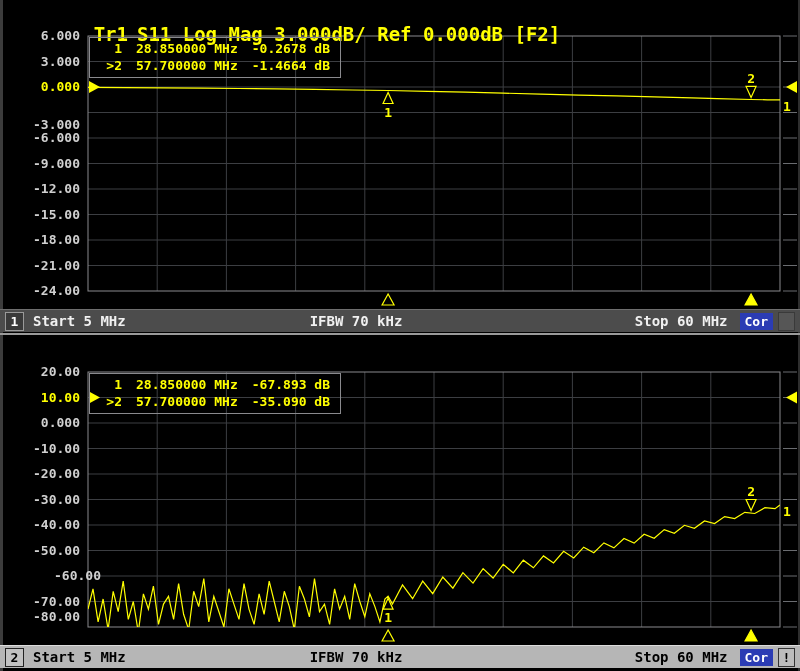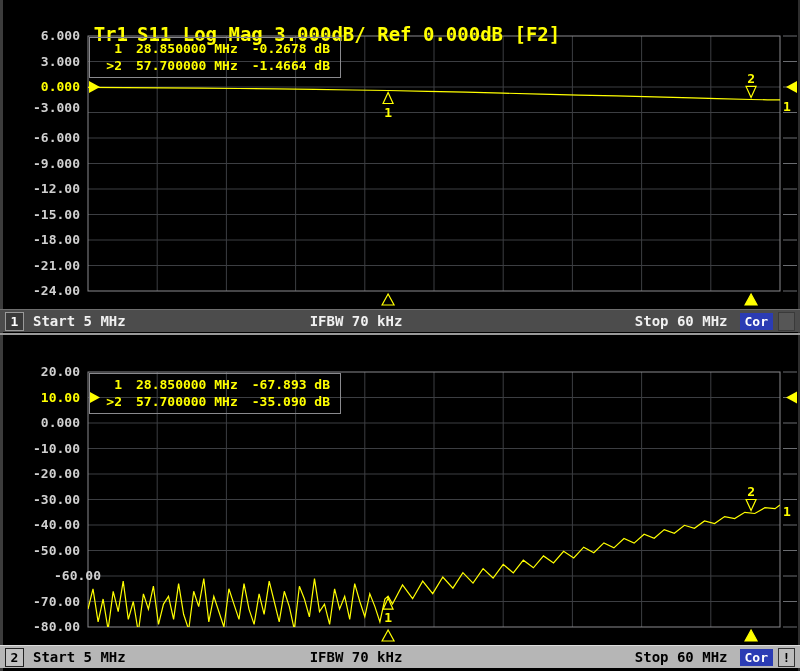--- a/index.html
+++ b/index.html
@@ -102,21 +102,21 @@
         <g>
           <polygon points="751.0618181818182,97.46440000000001 746.0618181818182,86.46440000000001 756.0618181818182,86.46440000000001" fill="#000" stroke="#ffff00" stroke-width="1.2"></polygon>
           <text x="751.0618181818182" y="83.46440000000001" fill="#ffff00" font-size="13" font-weight="bold" text-anchor="middle" font-family="DejaVu Sans Mono, monospace">2</text>
         </g>
         <polygon points="751.0618181818182,294 745.0618181818182,305 757.0618181818182,305" fill="#ffff00" stroke="#ffff00" stroke-width="1.2"></polygon>
       </svg>
     <div id="ylabels-ch1">
         <div class="ylabel" style="top: 28px;">6.000</div>
         <div class="ylabel" style="top: 53.5px;">3.000</div>
         <div class="ylabel ref" style="top: 79px;">0.000</div>
-        <div class="ylabel" style="top: 100px;">-3.000</div>
+        <div class="ylabel" style="top: 117px;">-3.000</div>
         <div class="ylabel" style="top: 130px;">-6.000</div>
         <div class="ylabel" style="top: 155.5px;">-9.000</div>
         <div class="ylabel" style="top: 181px;">-12.00</div>
         <div class="ylabel" style="top: 206.5px;">-15.00</div>
         <div class="ylabel" style="top: 232px;">-18.00</div>
         <div class="ylabel" style="top: 257.5px;">-21.00</div>
         <div class="ylabel" style="top: 283px;">-24.00</div>
       </div>
 
     <div class="title-row">
@@ -206,21 +206,21 @@
         <div class="ylabel" style="top: 28px;">20.00</div>
         <div class="ylabel ref" style="top: 53.5px;">10.00</div>
         <div class="ylabel" style="top: 79px;">0.000</div>
         <div class="ylabel" style="top: 104.5px;">-10.00</div>
         <div class="ylabel" style="top: 130px;">-20.00</div>
         <div class="ylabel" style="top: 155.5px;">-30.00</div>
         <div class="ylabel" style="top: 181px;">-40.00</div>
         <div class="ylabel" style="top: 206.5px;">-50.00</div>
         <div class="ylabel" style="top: 232px; padding-left: 21px;">-60.00</div>
         <div class="ylabel" style="top: 257.5px;">-70.00</div>
-        <div class="ylabel" style="top: 283px;">-80.00</div>
+        <div class="ylabel" style="top: 273px;">-80.00</div>
       </div>
 
 
     <div class="marker-box">
       <div class="mrow">
         <span class="mlabel">1</span>
         <span class="mfreq">28.850000 MHz</span>
         <span class="mval">-67.893 dB</span>
       </div>
       <div class="mrow">

